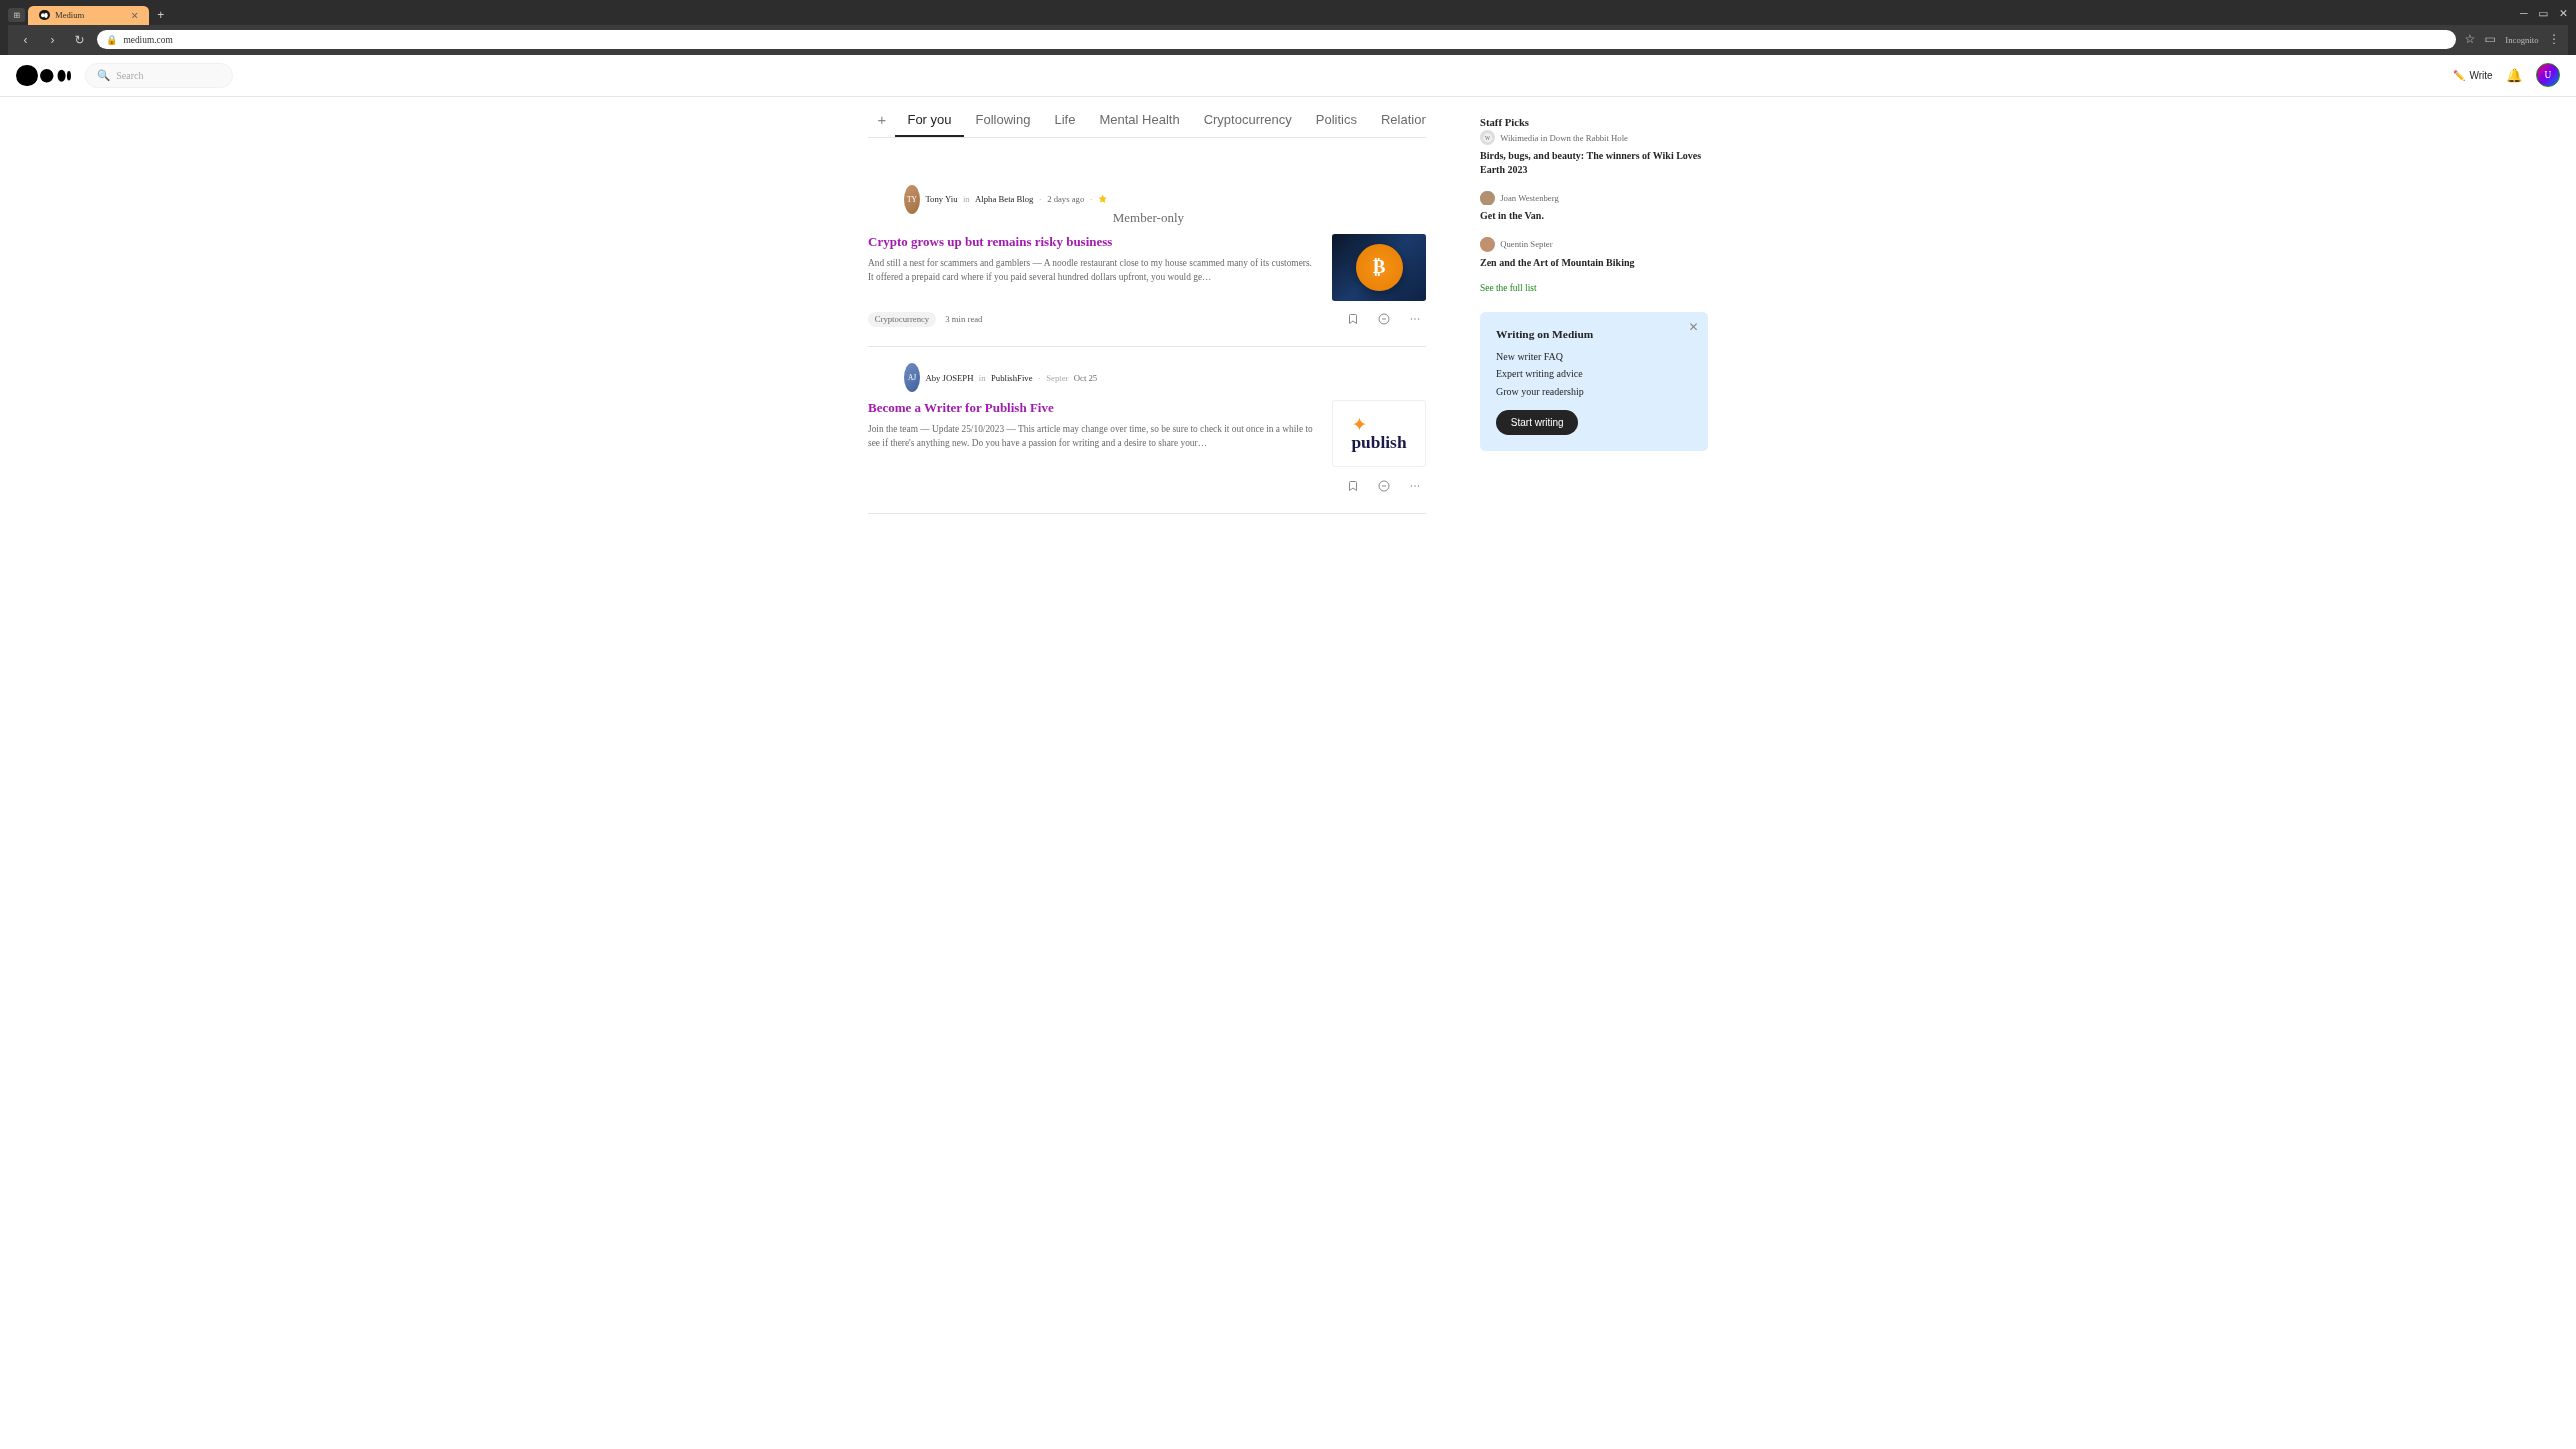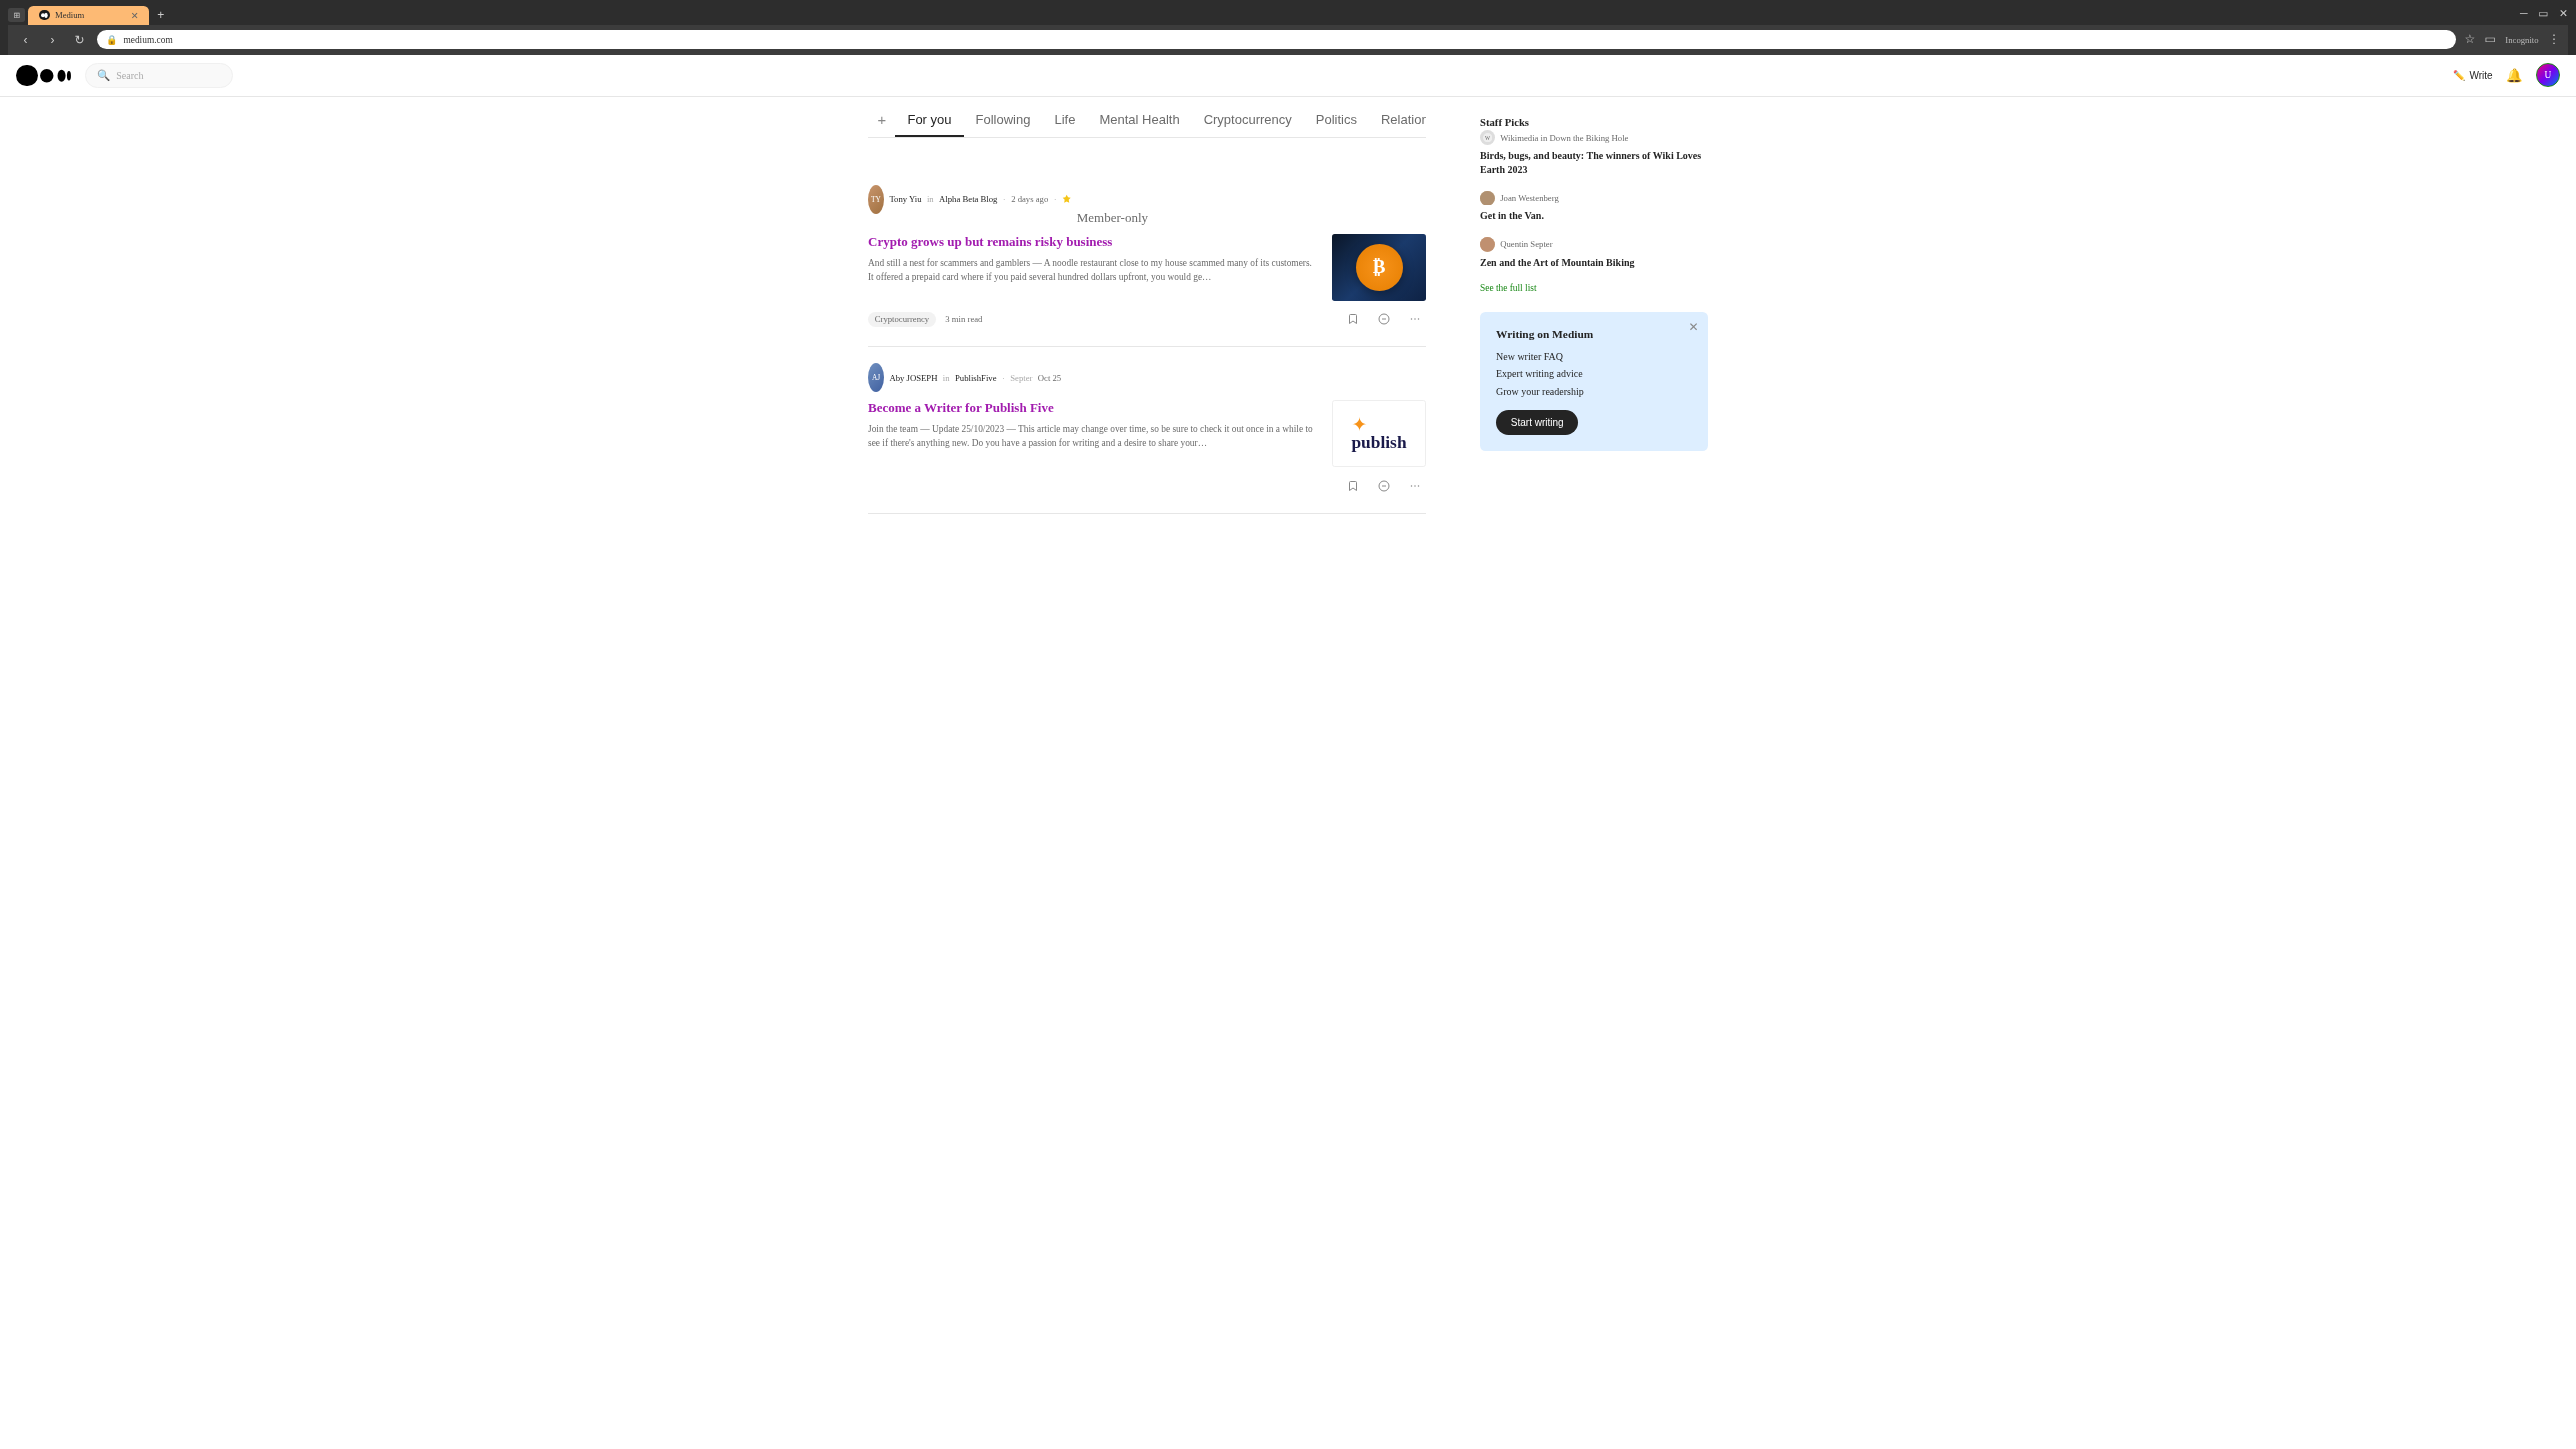--- a/index.html
+++ b/index.html
@@ -304,20 +304,21 @@
       height: 29px;
       border-radius: 50%;
       background: #c9a97a;
       display: flex;
       align-items: center;
       justify-content: center;
       font-size: 7.4px;
       color: #fff;
       flex-shrink: 0;
       overflow: hidden;
+      margin-left: 36px;
     }
     .meta-author { font-weight: 500; color: #242424; }
     .meta-pub { color: #242424; }
     .meta-dot { color: #aaa; }
     .meta-time { color: #6b6b6b; }
     .meta-member {
       display: flex;
       align-items: center;
       gap: 2.7px;
       color: #f5c518;
@@ -762,21 +763,21 @@
         <div class="pick-meta">
           <div class="pick-avatar">
             <svg width="9.4" height="9.4" viewBox="0 0 14 14" style="font-size:10px">
                 <circle cx="7" cy="7" r="7" fill="#eee"></circle>
                 <text x="3" y="11" font-size="8" fill="#666">W</text>
               </svg>
           </div>
           <span class="pick-pub">
             <span>Wikimedia</span>
             <span> in </span>
-            <span>Down the Biking Hole</span>
+            <span>Down the Rabbit Hole</span>
           </span>
         </div>
         <div class="pick-title">Birds, bugs, and beauty: The winners of Wiki Loves Earth 2023</div>
       </div>
 
       <div class="staff-pick-item">
         <div class="pick-meta">
           <div class="pick-avatar" style="background:#c8b090;">
             <svg width="14.8" height="14.8" viewBox="0 0 22 22">
                 <circle cx="11" cy="11" r="11" fill="#b09070"></circle>

